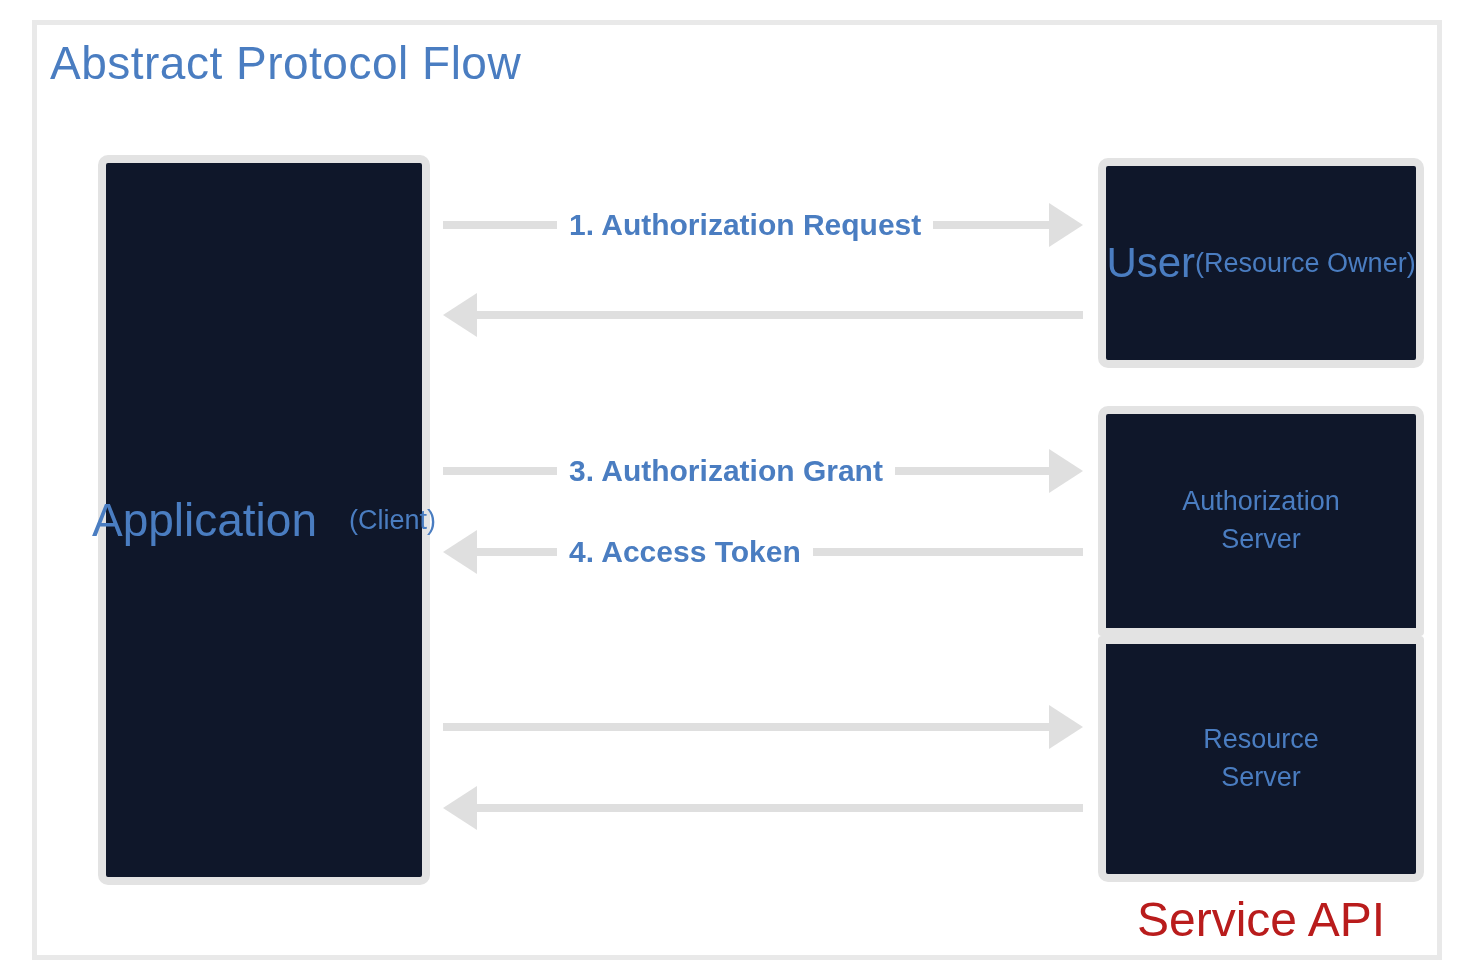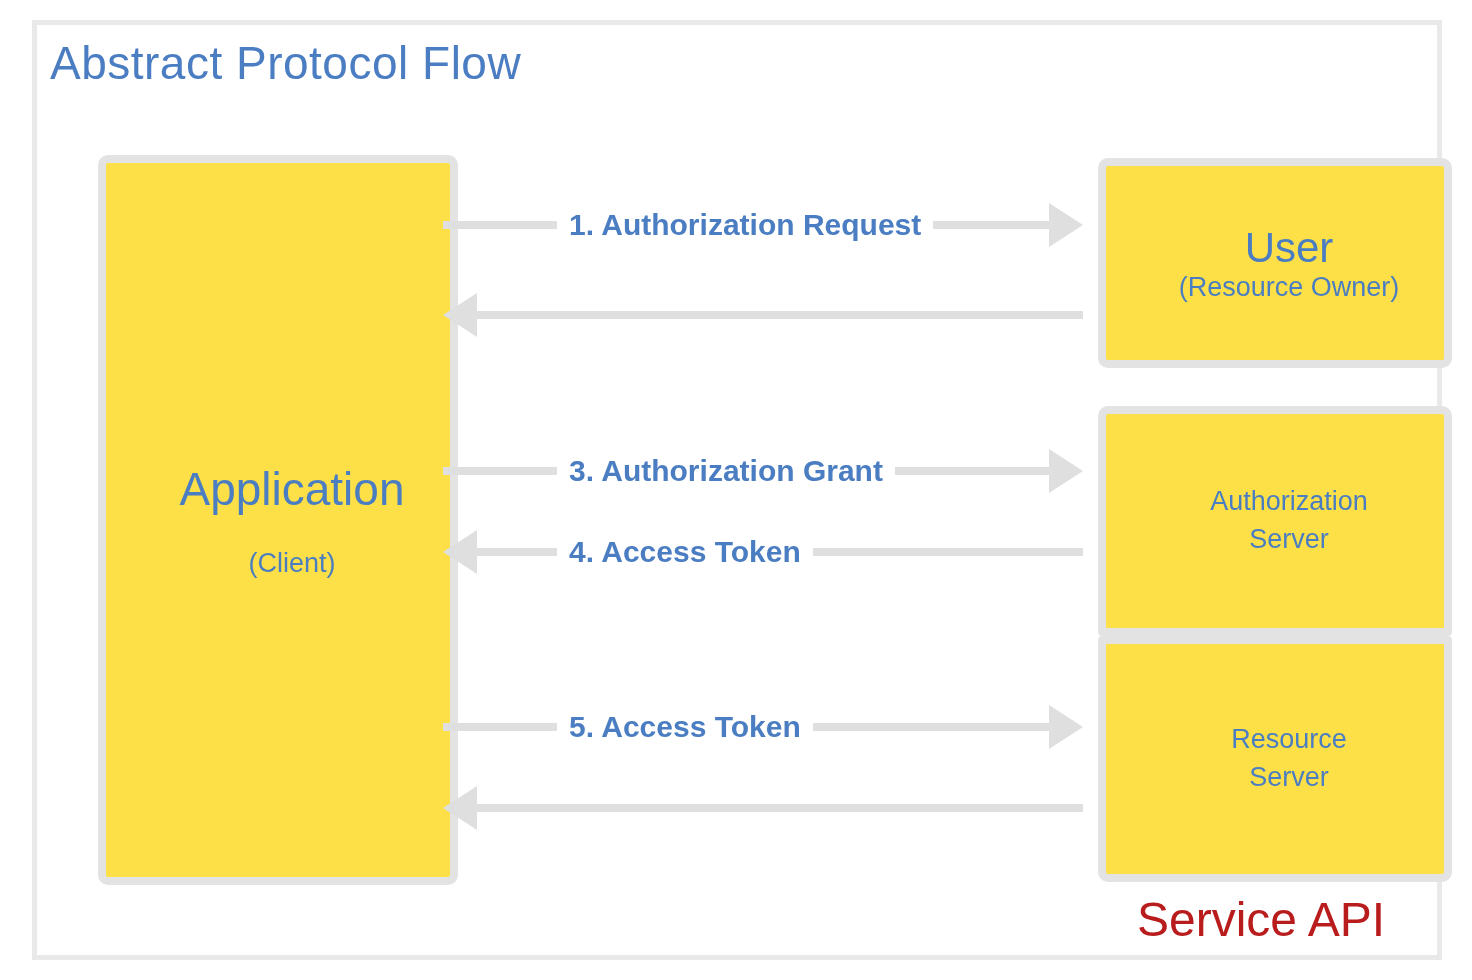--- a/index.html
+++ b/index.html
@@ -13,25 +13,25 @@
     position:absolute; left:32px; top:20px;
     width:1400px; height:930px;
     border:5px solid #e9e9e9;
   }
   .title {
     position:absolute; left:50px; top:36px;
     font-size:46px; font-weight:500; letter-spacing:0.5px;
     color:#4a7dc1;
   }
   .box {
-    position:absolute; background:#fde047;
+    position:absolute; background:#0f172a;
     border:8px solid #e3e3e3; border-radius:10px;
-    display:flex; flex-direction:column;
+    display:flex; flex-direction:row;
     align-items:center; justify-content:center;
-    color:#4a7dc1; text-align:center;padding-left:28px;
+    color:#4a7dc1; text-align:center;
   }
   .box-application { left:98px;  top:155px; width:316px; height:714px;gap:32px; }
   .box-user        { left:1098px; top:158px; width:310px; height:194px; }
   .box-auth        { left:1098px; top:406px; width:310px; height:214px; border-radius:10px 10px 4px 4px; }
   .box-resource    { left:1098px; top:636px; width:310px; height:230px; border-radius:4px 4px 10px 10px; }
   .node-main  { font-size:46px; font-weight:500; }
   .box-user .node-main { font-size:42px; }
   .node-sub   { font-size:27px; }
   .node-mid   { font-size:27px; font-weight:500; line-height:1.4; white-space:pre-line; }
   .service-api {
@@ -115,21 +115,20 @@
 
 <div class="flow flow-4 dir-left">
   <div class="head-left"></div>
   <div class="seg seg-lead"></div>
   <div class="flow-label">4. Access Token</div>
   <div class="seg seg-fill"></div>
 </div>
 
 <div class="flow flow-5 dir-right">
   <div class="seg seg-lead"></div>
-  <div class="flow-label">5. Access Token</div>
   <div class="seg seg-fill"></div>
   <div class="head-right"></div>
 </div>
 
 <div class="flow flow-6 dir-left">
   <div class="head-left"></div>
   <div class="seg seg-lead"></div>
   <div class="seg seg-fill"></div>
 </div>
 

